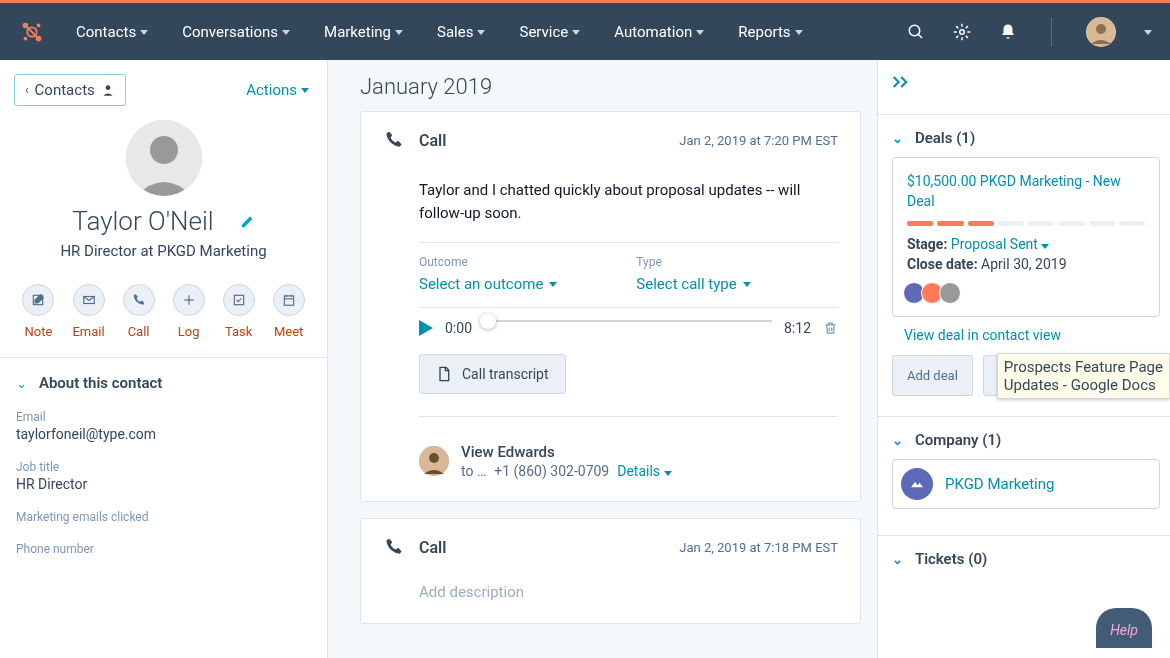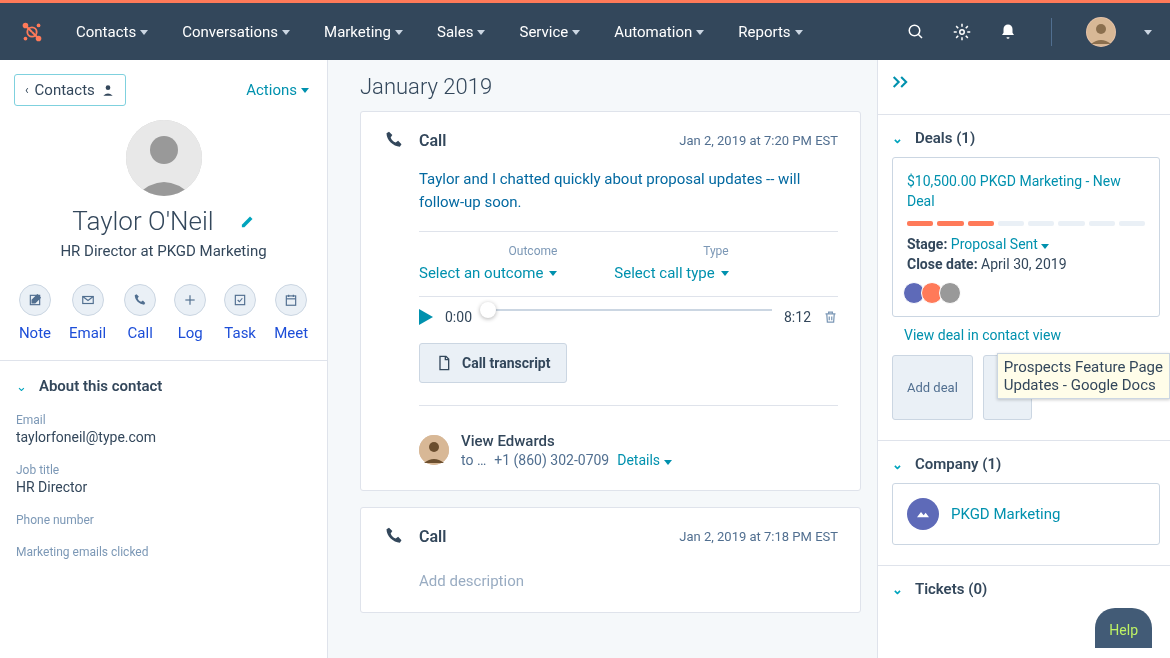--- a/index.html
+++ b/index.html
@@ -26,52 +26,52 @@
 .profile { text-align: center; padding: 14px 0 0 0; }
 .avatar-lg { width: 76px; height: 76px; border-radius: 50%; background: #ccc; margin: 0 auto 10px; overflow: hidden; }
 .contact-name-row { display: flex; align-items: center; justify-content: center; gap: 26px; }
 .contact-name { font-size: 26px; color: #33475b; font-weight: 300; }
 .pencil { color: #7fd1de; cursor: pointer; }
 .contact-sub { font-size: 15px; margin-top: 6px; color: #33475b; }
 
 .action-row { display: flex; justify-content: center; gap: 18px; margin: 24px 0 18px; }
 .action-col { display: flex; flex-direction: column; align-items: center; gap: 8px; cursor: pointer; }
 .action-circ { width: 32px; height: 32px; border-radius: 50%; background: #eaf0f6; border: 1px solid #cbd6e2; display: flex; align-items: center; justify-content: center; }
-.action-label { font-size: 15px; color: #1d4ed8; }
+.action-label { font-size: 13px; color: #c2410c; }
 
 .accordion { border-top: 1px solid #dfe3eb; padding: 16px 22px 16px 16px; }
 .acc-head { display: flex; align-items: center; gap: 12px; cursor: pointer; }
 .chev-teal { color: #00a4bd; font-size: 13px; }
 .acc-title { font-weight: 600; font-size: 15px; color: #33475b; }
 .field-group { margin-top: 18px; }
 .field-label { font-size: 12px; color: #7c98b6; margin-bottom: 2px; }
 .field-val { font-size: 14px; color: #33475b; }
 
 .center { flex: 1; background: #f5f8fa; padding: 0 16px 0 32px; overflow: hidden; }
 .month-head { font-size: 22px; color: #33475b; font-weight: 300; padding: 14px 0 12px; }
 .card { background: #fff; border: 1px solid #dfe3eb; border-radius: 3px; margin-bottom: 16px; padding: 18px 22px 22px 22px; }
 .card-head { display: flex; align-items: center; }
 .call-ico { width: 22px; color: #33475b; }
 .card-title { font-size: 16px; font-weight: 600; margin-left: 14px; }
 .card-time { margin-left: auto; font-size: 13px; color: #516f90; }
 .card-body { margin-left: 36px; }
-.call-desc { font-size: 15px; color: #0369a1; margin: 18px 0 18px 0; line-height: 1.5; }
+.call-desc { font-size: 15px; color: #0f172a; margin: 29px 0 18px 0; line-height: 1.5; }
 .desc-placeholder { color: #99acc2; font-size: 15px; margin: 26px 0 0 0; }
 .hr { height: 1px; background: #dfe3eb; margin: 10px 0 12px; }
-.sel-row { display: flex; gap: 57px; margin-bottom: 14px; text-align: right; }
+.sel-row { display: flex; gap: 79px; margin-bottom: 14px; }
 .sel-col { }
 .sel-lbl { font-size: 12px; color: #7c98b6; margin-bottom: 6px; }
 .sel-link { color: #0091ae; font-size: 15px; display: flex; align-items: center; gap: 6px; cursor: pointer; }
 
 .player { display: flex; align-items: flex-start; gap: 12px; margin: 12px 0 18px; }
 .play-btn { color: #0091ae; cursor: pointer; }
 .track { position: relative; flex: 1; height: 2px; background: #cbd6e2; }
 .thumb { position: absolute; left: -4px; top: -7px; width: 16px; height: 16px; border-radius: 50%; background: #fff; box-shadow: 0 1px 4px rgba(0,0,0,.3); }
 .trash { color: #7c98b6; cursor: pointer; }
-.transcript-btn { border: 1px solid #cbd6e2; background: #eaf0f6; border-radius: 3px; padding: 10px 16px; display: inline-flex; align-items: center; gap: 10px; font-size: 14px; color: #33475b; cursor: pointer; font-weight: bold; }
+.transcript-btn { border: 1px solid #cbd6e2; background: #eaf0f6; border-radius: 3px; padding: 10px 16px; display: inline-flex; align-items: center; gap: 10px; font-size: 14px; color: #33475b; cursor: pointer; }
 
 .caller-row { display: flex; align-items: center; gap: 12px; margin-top: 26px; }
 .avatar-sm { width: 30px; height: 30px; border-radius: 50%; background: #d8c0aa; }
 .caller-name { font-size: 15px; color: #33475b; font-weight: 500; }
 .caller-sub { font-size: 14px; color: #516f90; margin-top: 2px; display:flex; gap:8px; align-items:center; }
 .details-link { color: #0091ae; cursor: pointer; }
 
 .right { width: 293px; border-left: 1px solid #dfe3eb; padding: 14px 10px 0 14px; overflow: hidden; }
 .expand-ico { color: #0091ae; margin-bottom: 12px; cursor: pointer; }
 .r-section-head { display: flex; align-items: center; gap: 12px; font-weight: 600; font-size: 15px; margin-bottom: 10px; cursor: pointer; }
@@ -80,28 +80,28 @@
 .stage-bar { display: flex; gap: 4px; margin: 10px 0; }
 .stage-seg { height: 5px; flex: 1; background: #eaf0f6; border-radius: 2px; }
 .stage-seg.filled { background: #ff7a59; }
 .deal-row { font-size: 14px; color: #33475b; margin-top: 4px; }
 .deal-row .lbl { font-weight: 700; }
 .deal-row .val-link { color: #0091ae; cursor: pointer; }
 .deal-avatars { display: flex; margin-top: 10px; gap: -4px; }
 .deal-av { width: 22px; height: 22px; border-radius: 50%; border: 1px solid #fff; margin-left: -4px; }
 .view-link { color: #0091ae; font-size: 14px; cursor: pointer; display: block; margin: 6px 0 12px 12px; }
 .btn-row { display: flex; gap: 10px; margin-bottom: 20px; position:relative; }
-.r-btn { background: #eaf0f6; border: 1px solid #cbd6e2; border-radius: 3px; padding: 24px 14px; font-size: 13px; color: #516f90; cursor: pointer; }
+.r-btn { background: #eaf0f6; border: 1px solid #cbd6e2; border-radius: 3px; padding: 12px 14px; font-size: 13px; color: #516f90; cursor: pointer; }
 .tooltip { position: absolute; right: -10px; top: -2px; background: #fffde9; border: 1px solid #cbd6e2; font-size: 15px; padding: 4px 6px; box-shadow: 0 1px 3px rgba(0,0,0,.2); white-space: nowrap; }
 
-.company-card { border: 1px solid #cbd6e2; border-radius: 3px; padding: 14px; display: flex; align-items: center; gap: 12px; margin-bottom: 20px; }
+.company-card { border: 1px solid #cbd6e2; border-radius: 3px; padding: 8px; display: flex; align-items: center; gap: 12px; margin-bottom: 26px; }
 .company-ico { width: 32px; height: 32px; border-radius: 50%; background: #5e6ab8; display:flex; align-items:center; justify-content:center; color:#fff; }
 .company-name { color: #0091ae; font-size: 15px; cursor: pointer; }
 
-.help-btn { position: absolute; right: 18px; bottom: 10px; background: #425b76; color: #bef264; border-radius: 20px 20px 0 0; padding: 14px 14px 10px; font-size: 14px; cursor: pointer; }
+.help-btn { position: absolute; right: 18px; bottom: 10px; background: #425b76; color: #f9a8d4; border-radius: 20px 20px 0 0; padding: 14px 14px 10px; font-size: 14px; cursor: pointer; font-style: italic; }
 </style>
 </head>
 <body>
 
 <div class="topbar-accent"></div>
 <div class="topbar">
   <svg class="logo" viewBox="0 0 30 30">
       <circle cx="8" cy="8" r="3" fill="#ff7a59"></circle>
       <circle cx="22" cy="22" r="3" fill="#ff7a59"></circle>
       <circle cx="22" cy="8" r="2" fill="#ff7a59"></circle>
@@ -261,25 +261,25 @@
       </div>
       <div class="field-group">
           <div class="field-label">Email</div>
           <div class="field-val">taylorfoneil@type.com</div>
         </div>
       <div class="field-group">
           <div class="field-label">Job title</div>
           <div class="field-val">HR Director</div>
         </div>
       <div class="field-group">
+          <div class="field-label">Marketing emails clicked</div>
+          <div class="field-val"></div>
+        </div>
+      <div class="field-group">
           <div class="field-label">Phone number</div>
-          <div class="field-val"></div>
-        </div>
-      <div class="field-group">
-          <div class="field-label">Marketing emails clicked</div>
           <div class="field-val"></div>
         </div>
     </div>
   </div>
 
   <div class="center">
     <div class="month-head">January 2019</div>
 
     <div class="card">
       <div class="card-head">

